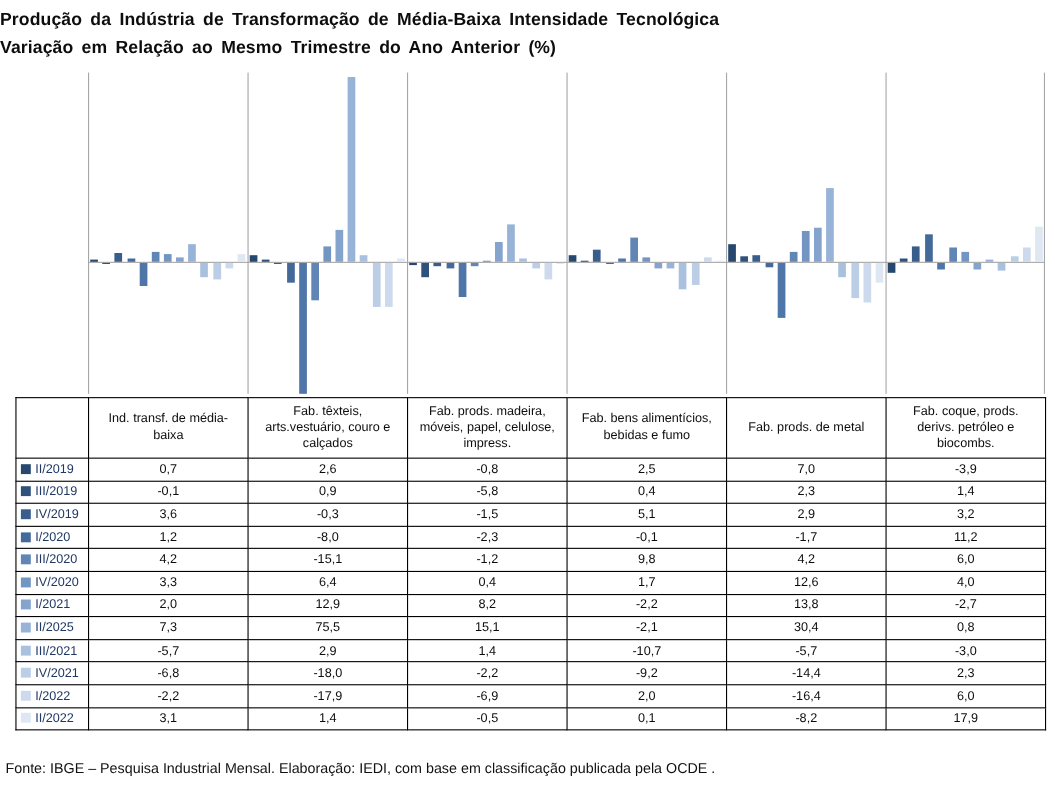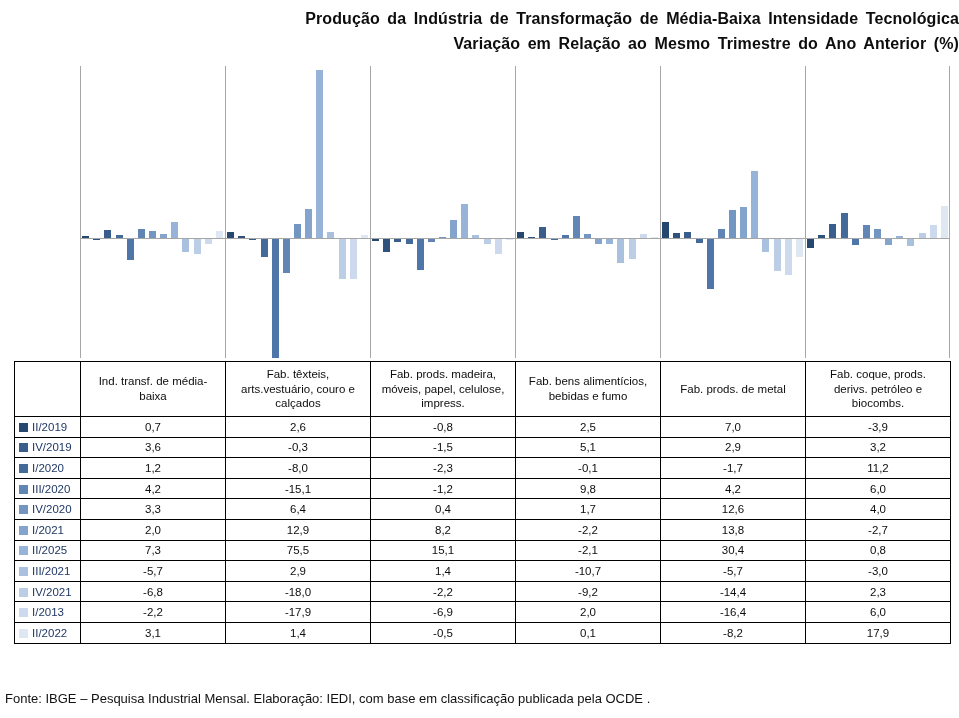--- a/index.html
+++ b/index.html
@@ -1,18 +1,18 @@
 <!DOCTYPE html>
 <html><head>
 <meta charset="utf-8">
 <style>
   html,body{margin:0;padding:0;background:#fff;}
   .page{position:relative;width:959px;height:718px;background:#fff;
         font-family:"Liberation Sans",sans-serif;overflow:hidden;}
-  .title{position:absolute;top:7px;left:0;width:100%;text-align:right;
+  .title{position:absolute;top:7px;left:0;width:100%;text-align:left;
          font-weight:bold;font-size:16px;color:#0d0d0d;line-height:1.55;
          word-spacing:3px;letter-spacing:0.1px;}
   .plot{position:absolute;left:80px;top:66px;width:870px;height:292px;}
   .gridline-v{position:absolute;top:0;bottom:0;width:1px;background:#a6a6a6;}
   .zero-line{position:absolute;left:0;width:870px;height:1px;background:#a6a6a6;}
   .bar{position:absolute;width:7px;}
   table.datatable{position:absolute;left:14px;top:361px;border-collapse:collapse;
          table-layout:fixed;font-family:"Liberation Sans",sans-serif;}
   table.datatable th,table.datatable td{border:1px solid #000;}
   th.corner{border:none;background:transparent;}
@@ -146,20 +146,29 @@
         <tr>
           <td class="lbl"><span class="sw" style="background:#26476e"></span><span>II/2019</span></td>
           <td class="val">0,7</td>
           <td class="val">2,6</td>
           <td class="val">-0,8</td>
           <td class="val">2,5</td>
           <td class="val">7,0</td>
           <td class="val">-3,9</td>
         </tr>
         <tr>
+          <td class="lbl"><span class="sw" style="background:#2f527c"></span><span>III/2019</span></td>
+          <td class="val">-0,1</td>
+          <td class="val">0,9</td>
+          <td class="val">-5,8</td>
+          <td class="val">0,4</td>
+          <td class="val">2,3</td>
+          <td class="val">1,4</td>
+        </tr>
+        <tr>
           <td class="lbl"><span class="sw" style="background:#3a5e8b"></span><span>IV/2019</span></td>
           <td class="val">3,6</td>
           <td class="val">-0,3</td>
           <td class="val">-1,5</td>
           <td class="val">5,1</td>
           <td class="val">2,9</td>
           <td class="val">3,2</td>
         </tr>
         <tr>
           <td class="lbl"><span class="sw" style="background:#446a9a"></span><span>I/2020</span></td>
@@ -218,21 +227,21 @@
         <tr>
           <td class="lbl"><span class="sw" style="background:#bbcee6"></span><span>IV/2021</span></td>
           <td class="val">-6,8</td>
           <td class="val">-18,0</td>
           <td class="val">-2,2</td>
           <td class="val">-9,2</td>
           <td class="val">-14,4</td>
           <td class="val">2,3</td>
         </tr>
         <tr>
-          <td class="lbl"><span class="sw" style="background:#cddaed"></span><span>I/2013</span></td>
+          <td class="lbl"><span class="sw" style="background:#cddaed"></span><span>I/2022</span></td>
           <td class="val">-2,2</td>
           <td class="val">-17,9</td>
           <td class="val">-6,9</td>
           <td class="val">2,0</td>
           <td class="val">-16,4</td>
           <td class="val">6,0</td>
         </tr>
         <tr>
           <td class="lbl"><span class="sw" style="background:#dfe7f3"></span><span>II/2022</span></td>
           <td class="val">3,1</td>

